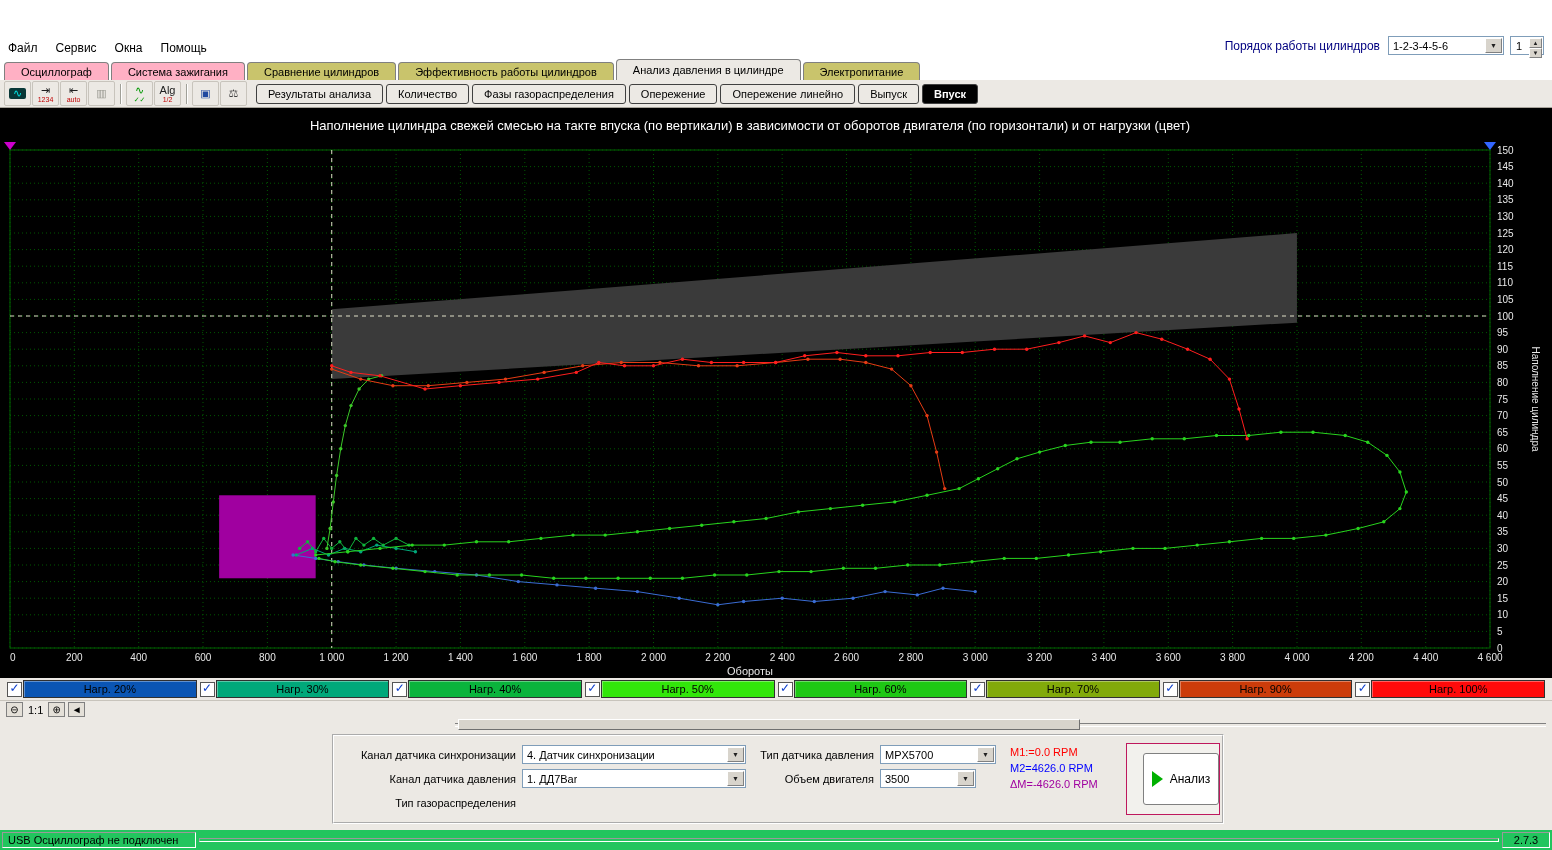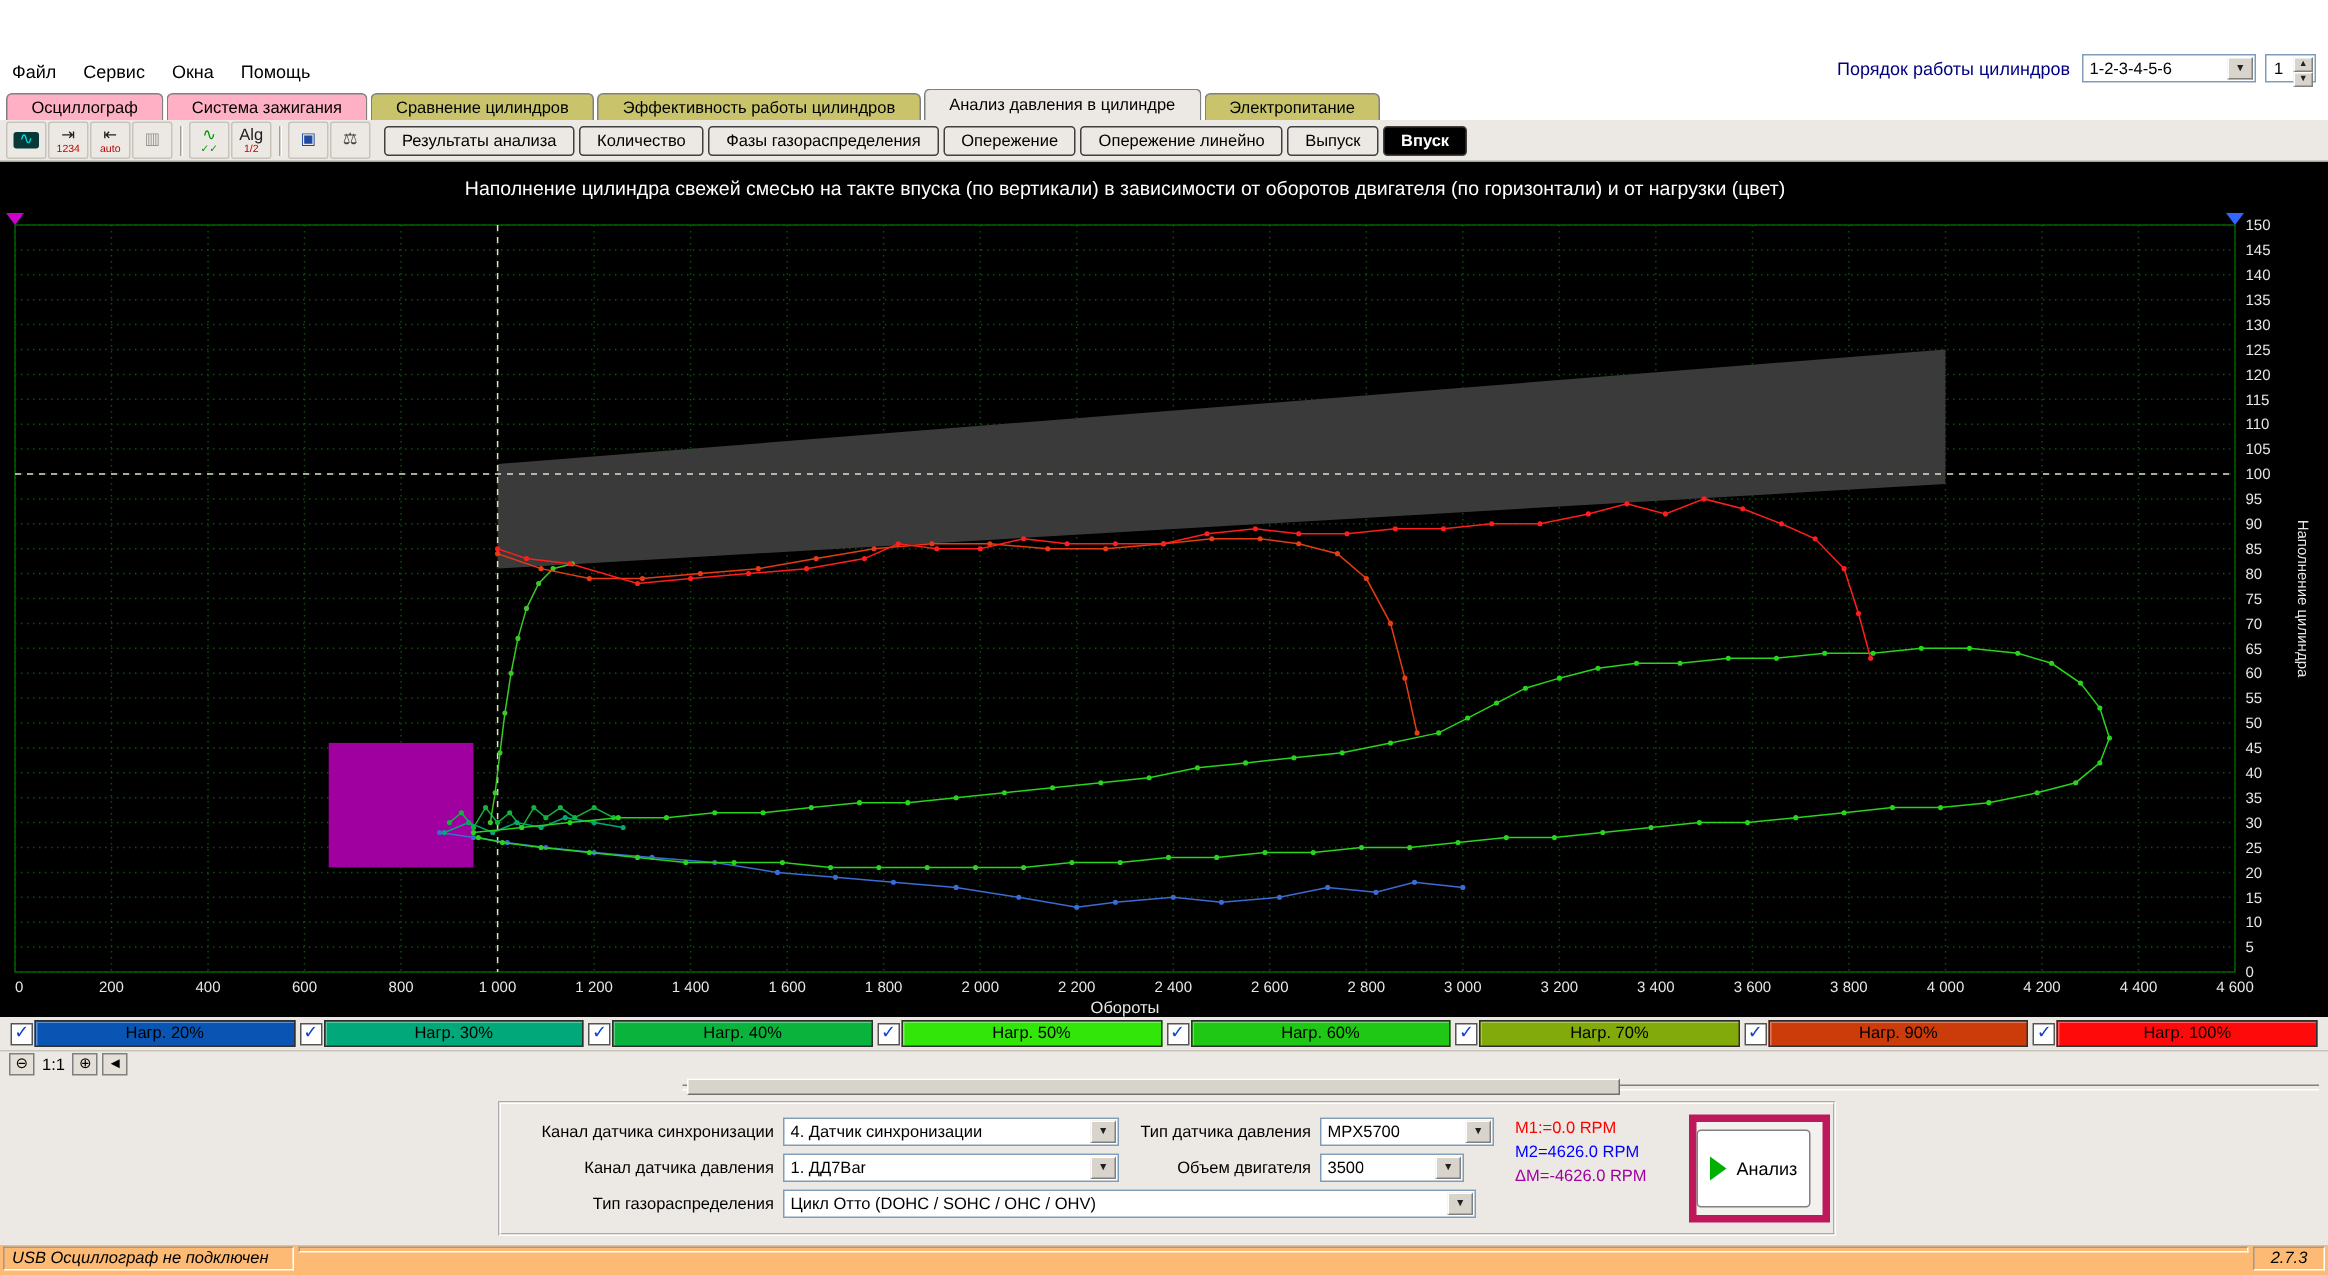--- a/index.html
+++ b/index.html
@@ -74,31 +74,31 @@
   .scroll-thumb{position:absolute;left:458px;width:620px;top:1px;height:9px;background:#d8d4cc;
     border:1px solid;border-color:#fff #707070 #707070 #fff;}
 
   
   .panel{height:100px;background:#ece9e4;position:relative;}
   .groupbox{position:absolute;left:332px;top:4px;width:892px;height:90px;
     border:2px groove #ffffff;box-sizing:border-box;background:#ece9e4;}
   .plabel{position:absolute;font-size:11px;color:#000;text-align:right;white-space:nowrap;}
   .pcombo{position:absolute;}
   .meas{position:absolute;font-size:11px;white-space:nowrap;}
-  .analyze-frame{position:absolute;border:5px solid #be185d;background:#f2f1ed;
-    display:flex;align-items:center;justify-content:flex-start;box-sizing:border-box;}
+  .analyze-frame{position:absolute;border:1px solid #be185d;background:#f2f1ed;
+    display:flex;align-items:center;justify-content:flex-end;box-sizing:border-box;}
   .analyze-btn{width:76px;height:52px;background:#fff;border:1px solid #808080;border-radius:3px;
     display:flex;align-items:center;justify-content:center;gap:7px;font-size:12px;
     font-family:"Liberation Sans",sans-serif;}
   .play-icon{width:0;height:0;border-left:11px solid #00b000;border-top:8px solid transparent;
     border-bottom:8px solid transparent;}
 
   
-  .statusbar{height:20px;background:#fdba74;display:flex;gap:3px;padding:1px 2px;
-    box-sizing:border-box;align-items:flex-start;font-style:italic;}
+  .statusbar{height:20px;background:#22c55e;display:flex;gap:3px;padding:1px 2px;
+    box-sizing:border-box;align-items:center;}
   .status-cell{border:1px solid;border-color:#9a9a9a #ffffff #ffffff #9a9a9a;font-size:11px;
     padding:1px 5px;box-sizing:border-box;white-space:nowrap;overflow:hidden;}
   .status-left{width:194px;}
   .status-fill{flex:1;}
   .status-version{width:48px;text-align:center;}
 </style>
 </head>
 <body>
 
 <div class="app">
@@ -559,24 +559,20 @@
       <div class="combo pcombo" style="left:188px;top:9px;width:224px">
         <span class="combo-text">4. Датчик синхронизации</span>
         <span class="combo-arrow">▼</span>
       </div>
       <span class="plabel" style="left:2px;top:37px;width:180px">Канал датчика давления</span>
       <div class="combo pcombo" style="left:188px;top:33px;width:224px">
         <span class="combo-text">1. ДД7Bar</span>
         <span class="combo-arrow">▼</span>
       </div>
       <span class="plabel" style="left:2px;top:61px;width:180px">Тип газораспределения</span>
-      <div class="combo pcombo" style="left:188px;top:57px;width:462px">
-        <span class="combo-text">Цикл Отто (DOHC / SOHC / OHC / OHV)</span>
-        <span class="combo-arrow">▼</span>
-      </div>
       <span class="plabel" style="left:418px;top:13px;width:122px">Тип датчика давления</span>
       <div class="combo pcombo" style="left:546px;top:9px;width:116px">
         <span class="combo-text">MPX5700</span>
         <span class="combo-arrow">▼</span>
       </div>
       <span class="plabel" style="left:418px;top:37px;width:122px">Объем двигателя</span>
       <div class="combo pcombo" style="left:546px;top:33px;width:96px">
         <span class="combo-text">3500</span>
         <span class="combo-arrow">▼</span>
       </div>

